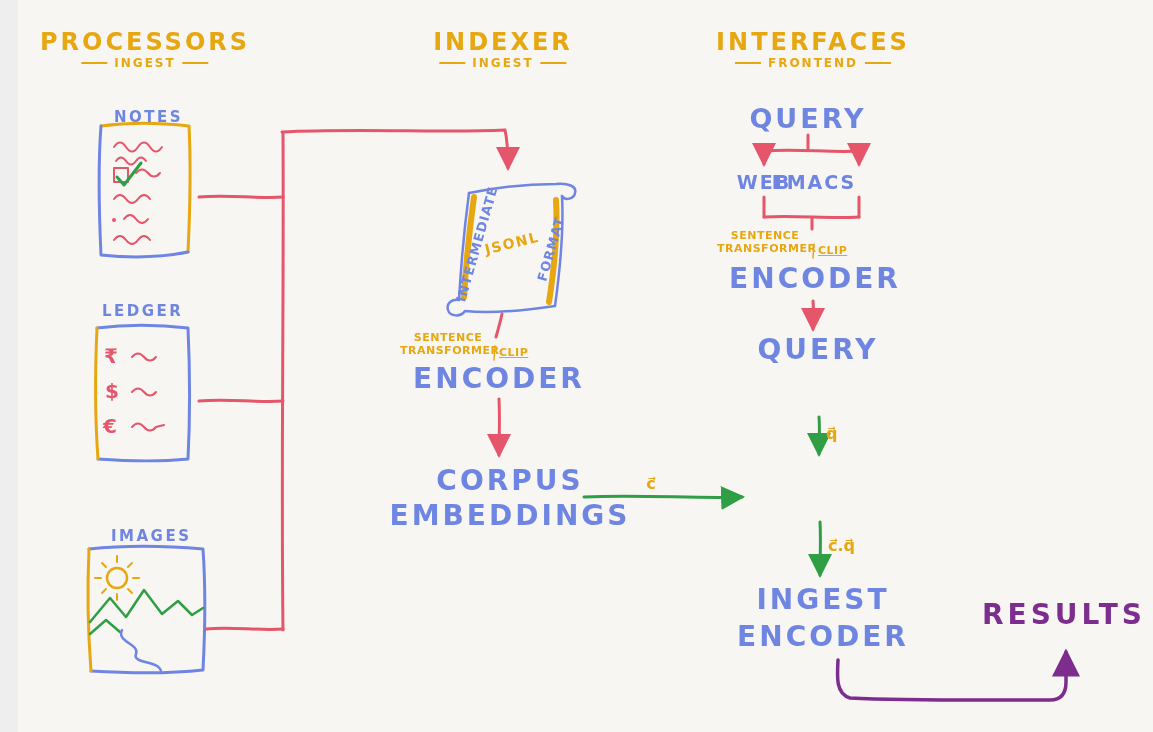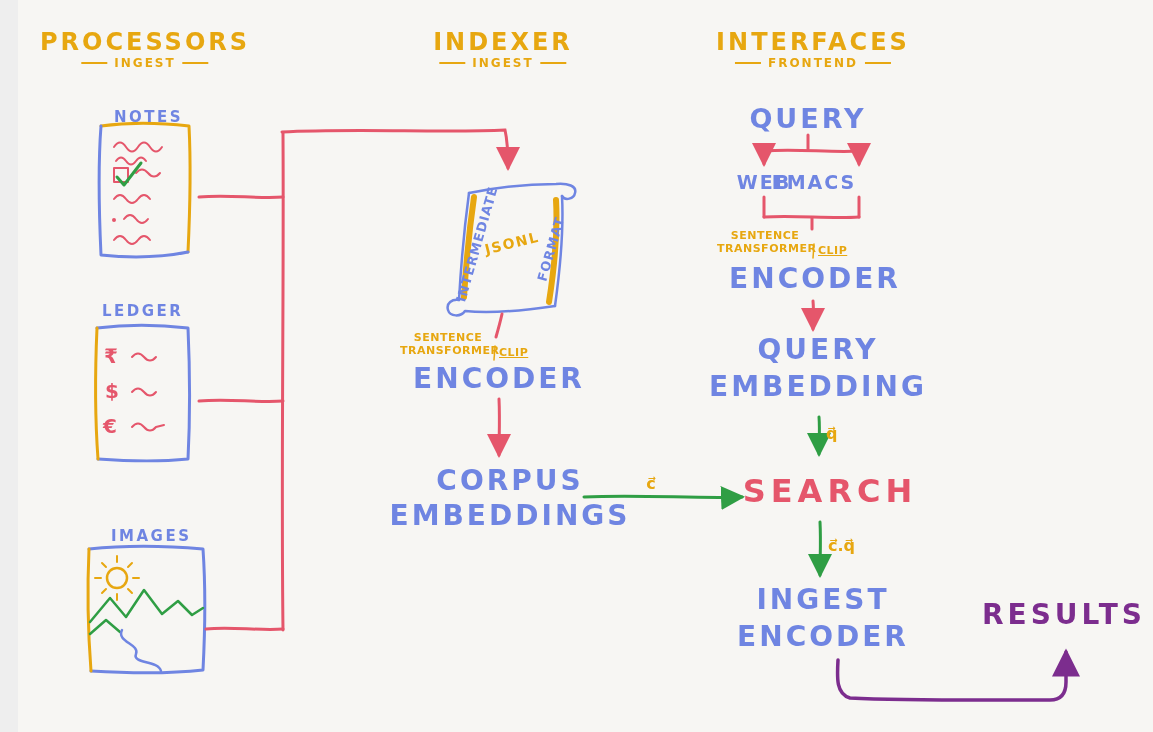--- a/index.html
+++ b/index.html
@@ -179,24 +179,22 @@
   <div class="t node-sm cx" style="left:796px;top:171px">EMACS</div>
 
   <div class="t model" style="left:699px;top:229px">
     <div>SENTENCE</div>
     <div>TRANSFORMER</div>
   </div>
   <div class="t clip" style="left:800px;top:244px">CLIP</div>
   <div class="t node cx" style="left:797px;top:262px">ENCODER</div>
 
   <div class="t node cx" style="left:800px;top:333px">QUERY</div>
-  <div class="t node cx" style="left:800px;top:370px">EMBEDDING</div>
   <div class="t vec" style="left:808px;top:424px">q⃗</div>
 
-  <div class="t search cx" style="left:812px;top:472px">SEARCH</div>
   <div class="t vec" style="left:810px;top:536px">c⃗.q⃗</div>
 
   <div class="t node cx" style="left:805px;top:583px">INGEST</div>
   <div class="t node cx" style="left:805px;top:620px">ENCODER</div>
 
   <div class="t results cx" style="left:1046px;top:598px">RESULTS</div>
 
 </div>
 
 </body></html>

